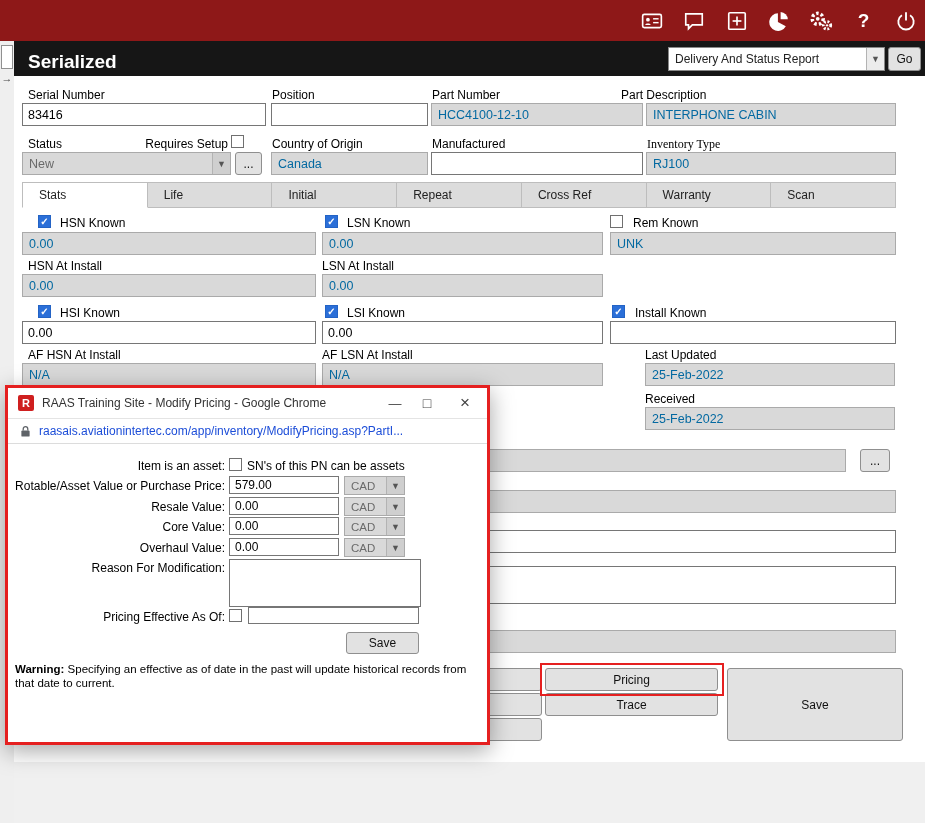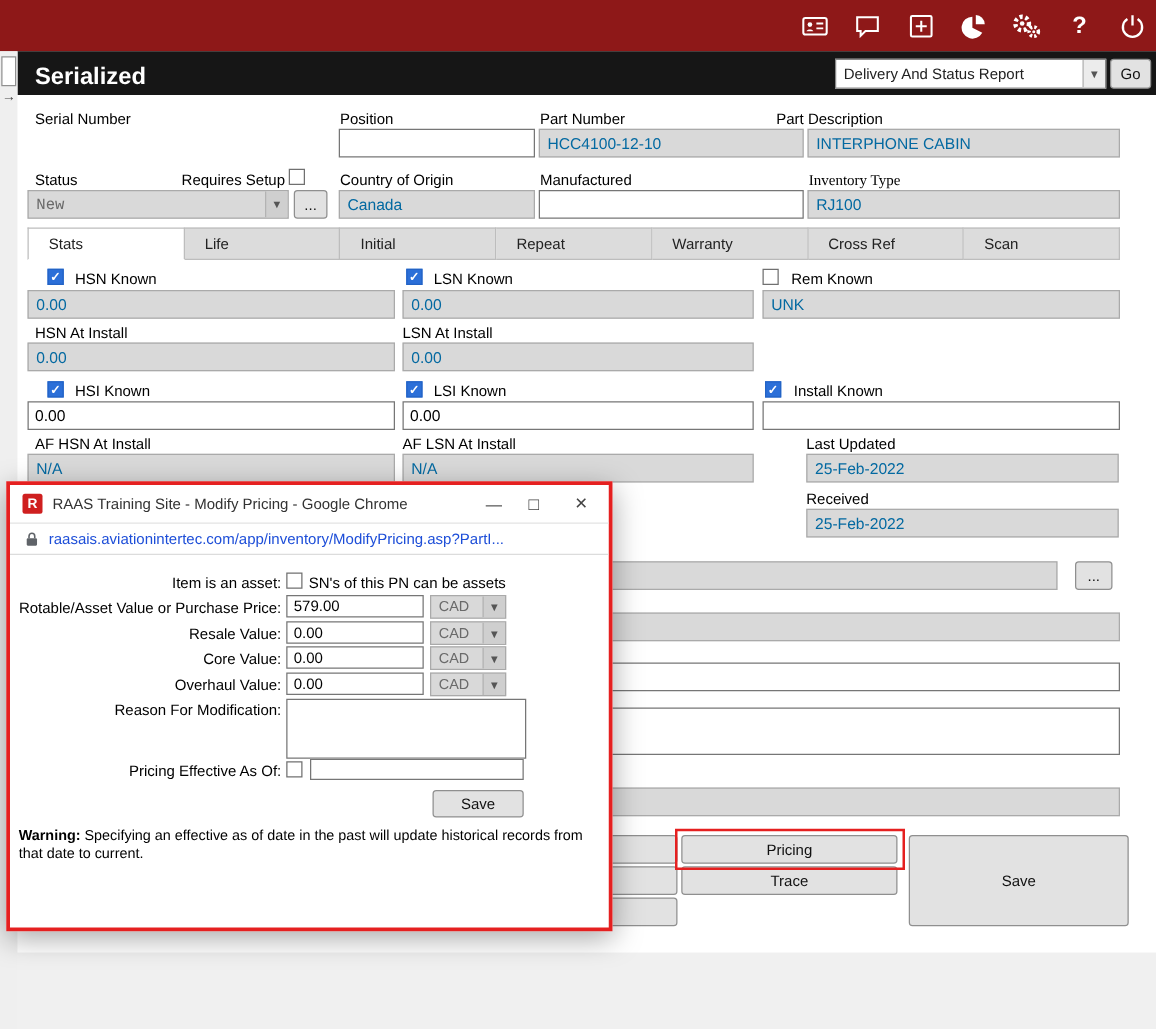--- a/index.html
+++ b/index.html
@@ -103,46 +103,47 @@
   <div class="abs" style="left:0;top:41px;width:14px;height:782px;background:#efefef;"></div>
   <div class="abs" style="left:1px;top:45px;width:12px;height:24px;background:#fff;border:1px solid #909090;"></div>
   <div class="abs" style="left:0;top:72px;width:14px;height:14px;color:#444;font-size:11px;text-align:center;">→</div>
 
   <div class="abs" style="left:14px;top:76px;width:911px;height:686px;background:#fff;"></div>
 
   <div class="abs lbl" style="left:28px;top:88px;">Serial Number</div>
   <div class="abs lbl" style="left:272px;top:88px;">Position</div>
   <div class="abs lbl" style="left:432px;top:88px;">Part Number</div>
   <div class="abs lbl" style="left:621px;top:88px;">Part Description</div>
+  <input class="abs txt" style="left: 22px; top: 103px; width: 244px; height: 23px;" value="83416">
   <input class="abs txt" style="left: 271px; top: 103px; width: 157px; height: 23px;" value="">
   <div class="abs fld ro" style="left:431px;top:103px;width:212px;height:23px;">HCC4100-12-10</div>
   <div class="abs fld ro" style="left:646px;top:103px;width:250px;height:23px;">INTERPHONE CABIN</div>
 
   <div class="abs lbl" style="left:28px;top:137px;">Status</div>
   <div class="abs lbl" style="left:128px;top:137px;width:100px;text-align:right;">Requires Setup</div>
   <div class="abs cb" style="left:231px;top:135px;width:13px;height:13px;"></div>
   <div class="abs lbl" style="left:272px;top:137px;">Country of Origin</div>
   <div class="abs lbl" style="left:432px;top:137px;">Manufactured</div>
   <div class="abs lbl" style="left:647px;top:137px;font-family:Liberation Serif, serif;">Inventory Type</div>
-  <div class="abs sel" style="left:22px;top:152px;width:209px;height:23px;font-family:Liberation Mono, monospace;">
+  <div class="abs sel" style="left:22px;top:152px;width:209px;height:23px;">
     <span>New</span>
     <span class="arw">▼</span>
   </div>
   <div class="abs btn" style="left:235px;top:152px;width:27px;height:23px;">...</div>
   <div class="abs fld ro" style="left:271px;top:152px;width:157px;height:23px;">Canada</div>
   <input class="abs txt" style="left: 431px; top: 152px; width: 212px; height: 23px;" value="">
   <div class="abs fld ro" style="left:646px;top:152px;width:250px;height:23px;">RJ100</div>
 
   <div class="abs tabbar" style="left:22px;top:182px;width:874px;height:26px;">
     <div class="tab active">Stats</div>
     <div class="tab">Life</div>
     <div class="tab">Initial</div>
     <div class="tab">Repeat</div>
+    <div class="tab">Cross Ref</div>
     <div class="tab">Warranty</div>
-    <div class="tab">Cross Ref</div>
     <div class="tab">Scan</div>
   </div>
 
   <div class="abs cb on" style="left:38px;top:215px;width:13px;height:13px;"></div>
   <div class="abs lbl" style="left:60px;top:216px;">HSN Known</div>
   <div class="abs cb on" style="left:325px;top:215px;width:13px;height:13px;"></div>
   <div class="abs lbl" style="left:347px;top:216px;">LSN Known</div>
   <div class="abs cb" style="left:610px;top:215px;width:13px;height:13px;"></div>
   <div class="abs lbl" style="left:633px;top:216px;">Rem Known</div>
 

